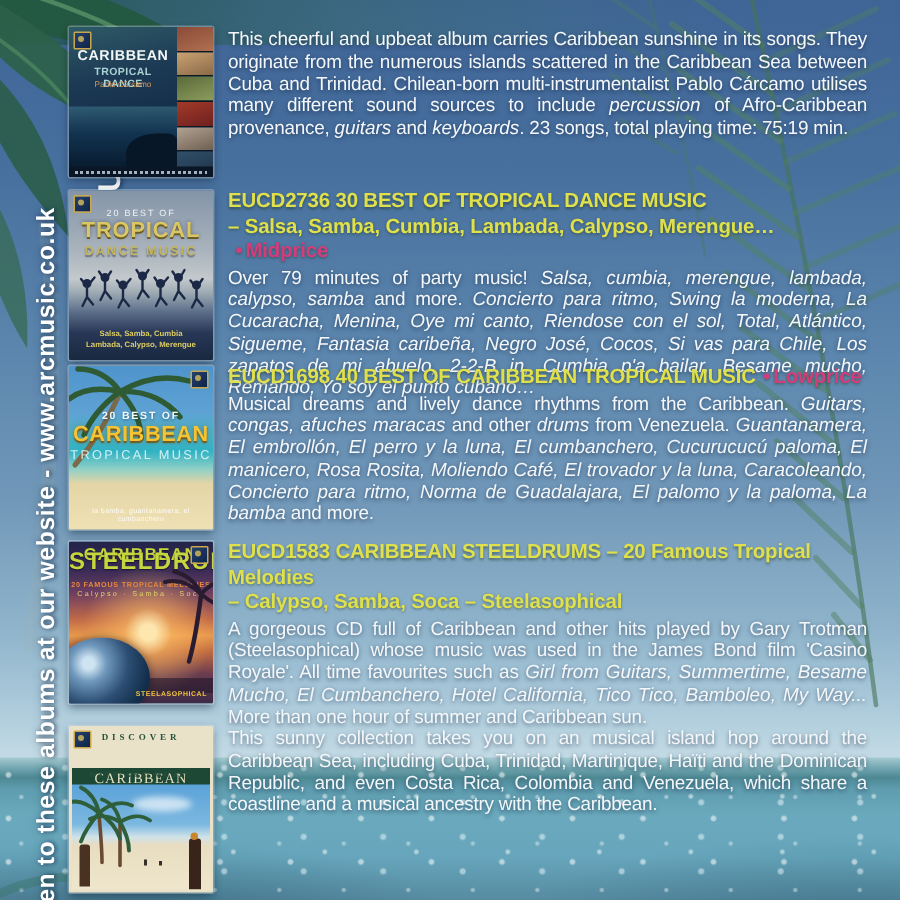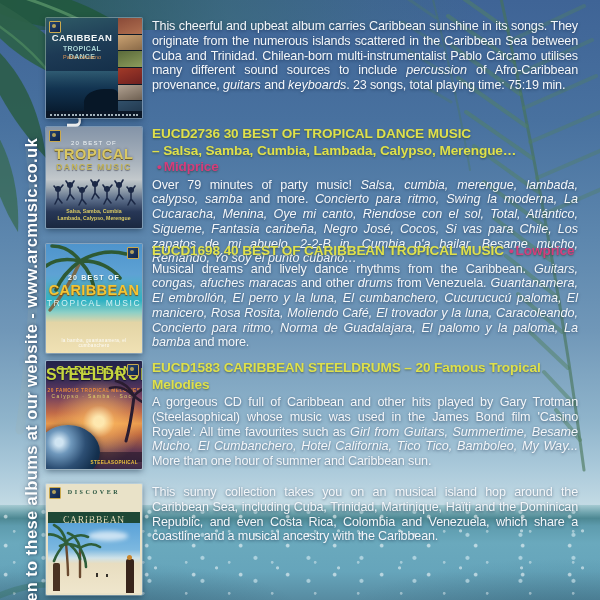--- a/index.html
+++ b/index.html
@@ -58,21 +58,21 @@
   #c1 .t2{top:27px;left:3px;width:66px;font-size:7px;font-weight:bold;color:#a9d3d3;letter-spacing:.3px;}
   #c1 .t3{top:36px;left:3px;width:66px;font-size:5.5px;color:#d89355;}
   #c1 .scene{position:absolute;left:0;right:24px;bottom:7px;height:40px;
     background:linear-gradient(180deg,rgba(70,130,150,.5),#123350 45%,#081c30 100%);}
   #c1 .rock{position:absolute;right:0;bottom:0;width:34px;height:22px;border-radius:60% 20% 0 0;
     background:#071727;}
   #c1 .bar{position:absolute;left:0;right:0;bottom:0;height:7px;background:#0a1626;}
   #c1 .bar:after{content:"";position:absolute;left:4px;right:4px;top:3px;height:1.6px;
     background:repeating-linear-gradient(90deg,rgba(215,232,238,.75) 0 2px,transparent 2px 3.6px);}
   
-  #c2{height:101px;background:linear-gradient(180deg,#8494a8 0%,#a8b2bc 34%,#c3c9cc 52%,
+  #c2{height:113px;background:linear-gradient(180deg,#8494a8 0%,#a8b2bc 34%,#c3c9cc 52%,
       #9fabb4 60%,#5a6c88 72%,#273756 84%,#1a2840 100%);}
   #c2 .t1{top:13px;font-size:6px;color:#eef3f5;letter-spacing:1.2px;}
   #c2 .t2{top:20px;font-size:14.5px;font-weight:800;color:#d9c765;letter-spacing:.6px;
     text-shadow:0 1px 0 #6d5d23,0 0 3px rgba(20,20,40,.45);}
   #c2 .t3{top:36px;font-size:8.5px;font-weight:bold;color:#c3b55b;letter-spacing:1.4px;
     text-shadow:0 1px 1px rgba(20,20,40,.5);}
   #c2 .f1{bottom:13px;top:auto;font-size:5.2px;font-weight:bold;color:#dbcb63;}
   #c2 .f2{bottom:6px;top:auto;font-size:5.2px;font-weight:bold;color:#dbcb63;}
   
   #c3{height:109px;background:linear-gradient(180deg,#4e94cc 0%,#5ea2d4 28%,#4ab2c6 42%,
@@ -242,21 +242,21 @@
         <g fill="none" stroke="#2a1c30" stroke-linecap="round">
           <path d="M88,36 C86,52 84,66 80,80" stroke-width="3"></path>
           <path d="M88,35 C94,28 100,26 106,26 M88,35 C80,27 72,25 64,27 M88,35 C84,26 78,22 70,20 M88,35 C94,40 100,44 106,44" stroke-width="2.6"></path>
           <path d="M0,96 L96,96" stroke="rgba(30,20,40,.55)" stroke-width="10"></path>
         </g>
       </svg>
       <div class="drum"></div>
       <div class="ctext foot">STEELASOPHICAL</div>
     </div>
     <div class="etext">
-      <div class="title"><span>EUCD1583 CARIBBEAN STEELDRUMS – 20 Famous Tropical Melodies</span><br></div>
+      <div class="title"><span>EUCD1583 CARIBBEAN STEELDRUMS – 20 Famous Tropical Melodies</span><br><span>– Calypso, Samba, Soca – Steelasophical</span></div>
       <div class="desc"><span>A gorgeous CD full of Caribbean and other hits played by Gary Trotman (Steelasophical) whose music was used in the James Bond film 'Casino Royale'. All time favourites such as </span><i>Girl from Guitars, Summertime, Besame Mucho, El Cumbanchero, Hotel California, Tico Tico, Bamboleo, My Way...</i><span> More than one hour of summer and Caribbean sun.</span></div>
     </div>
   </div>
 
   <div class="entry" style="top:483px">
     <div class="cover" id="c5">
       <div class="arclogo" style="left:3px;top:3px"></div>
       <div class="h1">DISCOVER</div>
       <div class="h2">CARIBBEAN MUSIC</div>
       <div class="h3">WITH ARC MUSIC</div>

